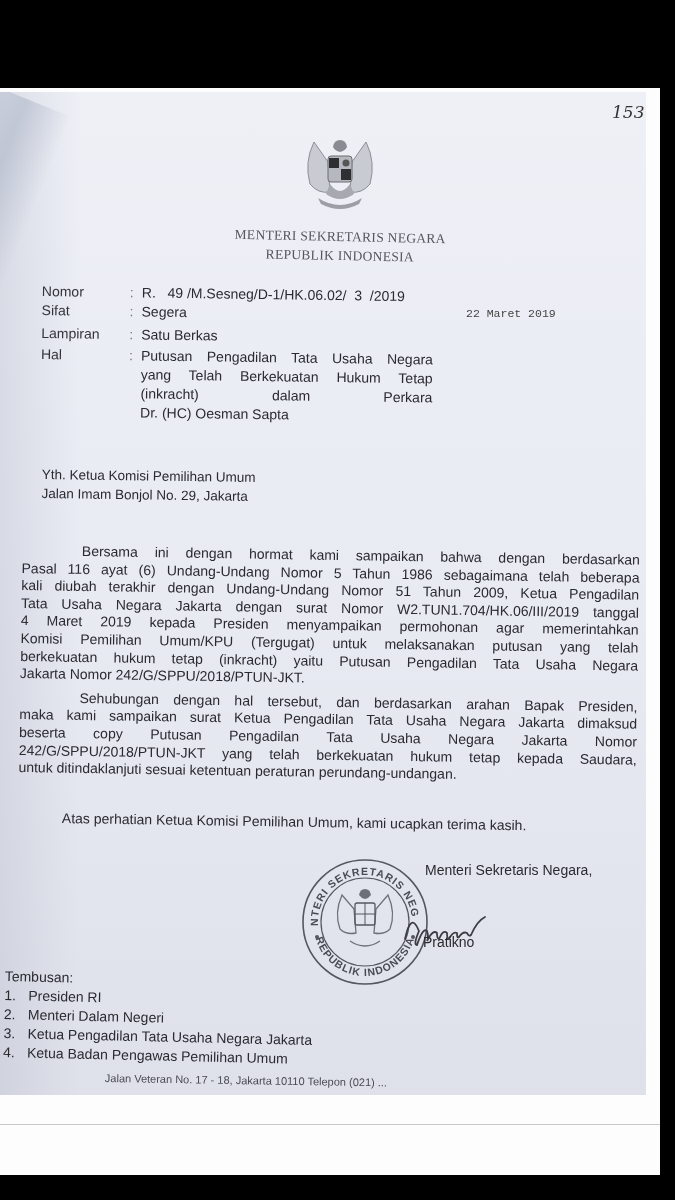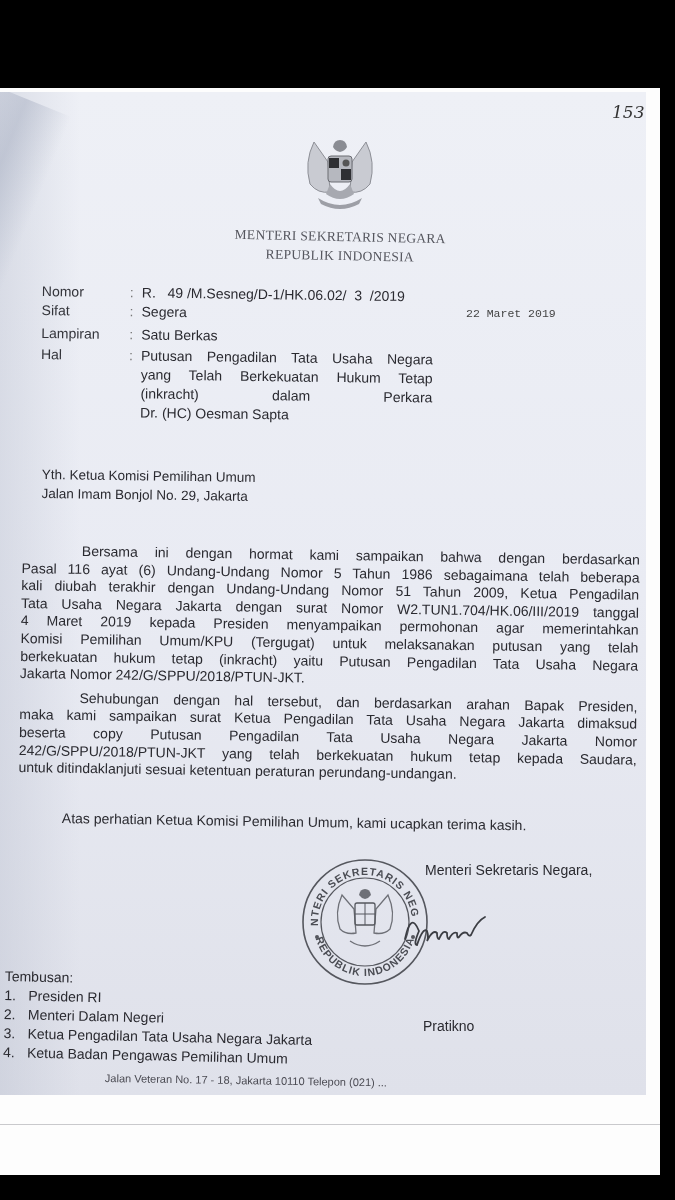--- a/index.html
+++ b/index.html
@@ -48,21 +48,21 @@
   .body-text {
     position: absolute; left: 22px; top: 450px; width: 618px; font-size: 14px; line-height: 17.6px;
     text-align: justify; transform: rotate(0.9deg); transform-origin: left top;
   }
   .body-text p { margin: 0 0 6px 0; text-indent: 60px; }
   .body-text p span.line { display: block; text-align: justify; text-align-last: justify; text-indent: 0; }
   .body-text p span.line.first { padding-left: 60px; }
   .body-text p span.line.last { text-align-last: left; }
   .closing { position: absolute; left: 62px; top: 718px; font-size: 14px; transform: rotate(0.9deg); transform-origin: left top; }
   .signer-title { position: absolute; left: 425px; top: 770px; font-size: 14px; }
-  .signer-name { position: absolute; left: 423px; top: 926px; font-size: 14px; }
+  .signer-name { position: absolute; left: 423px; top: 842px; font-size: 14px; }
   .stamp { position: absolute; left: 300px; top: 765px; width: 130px; height: 130px; }
   .signature { position: absolute; left: 400px; top: 817px; width: 110px; height: 45px; }
   .tembusan { position: absolute; left: 5px; top: 875px; font-size: 14px; line-height: 19px; transform: rotate(1.3deg); transform-origin: left top; }
   .tembusan .item { display: flex; }
   .tembusan .num { width: 24px; }
   .footer-address {
     position: absolute; left: 105px; top: 980px; font-size: 11px; color: #4a4a52; transform: rotate(0.9deg); transform-origin: left top;
     white-space: nowrap;
   }
   .bottom-edge { position: absolute; left: 0; top: 1124px; width: 660px; height: 1px; background: #c9c9cc; }

